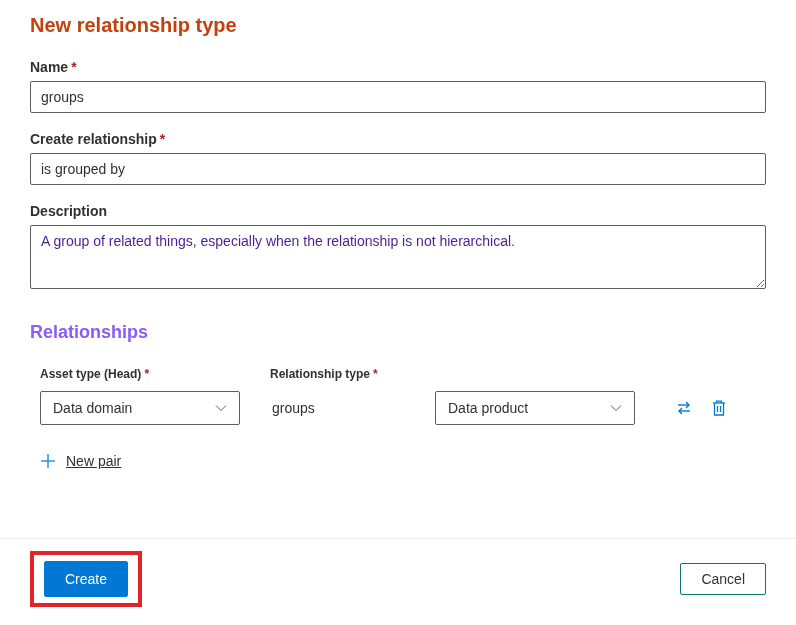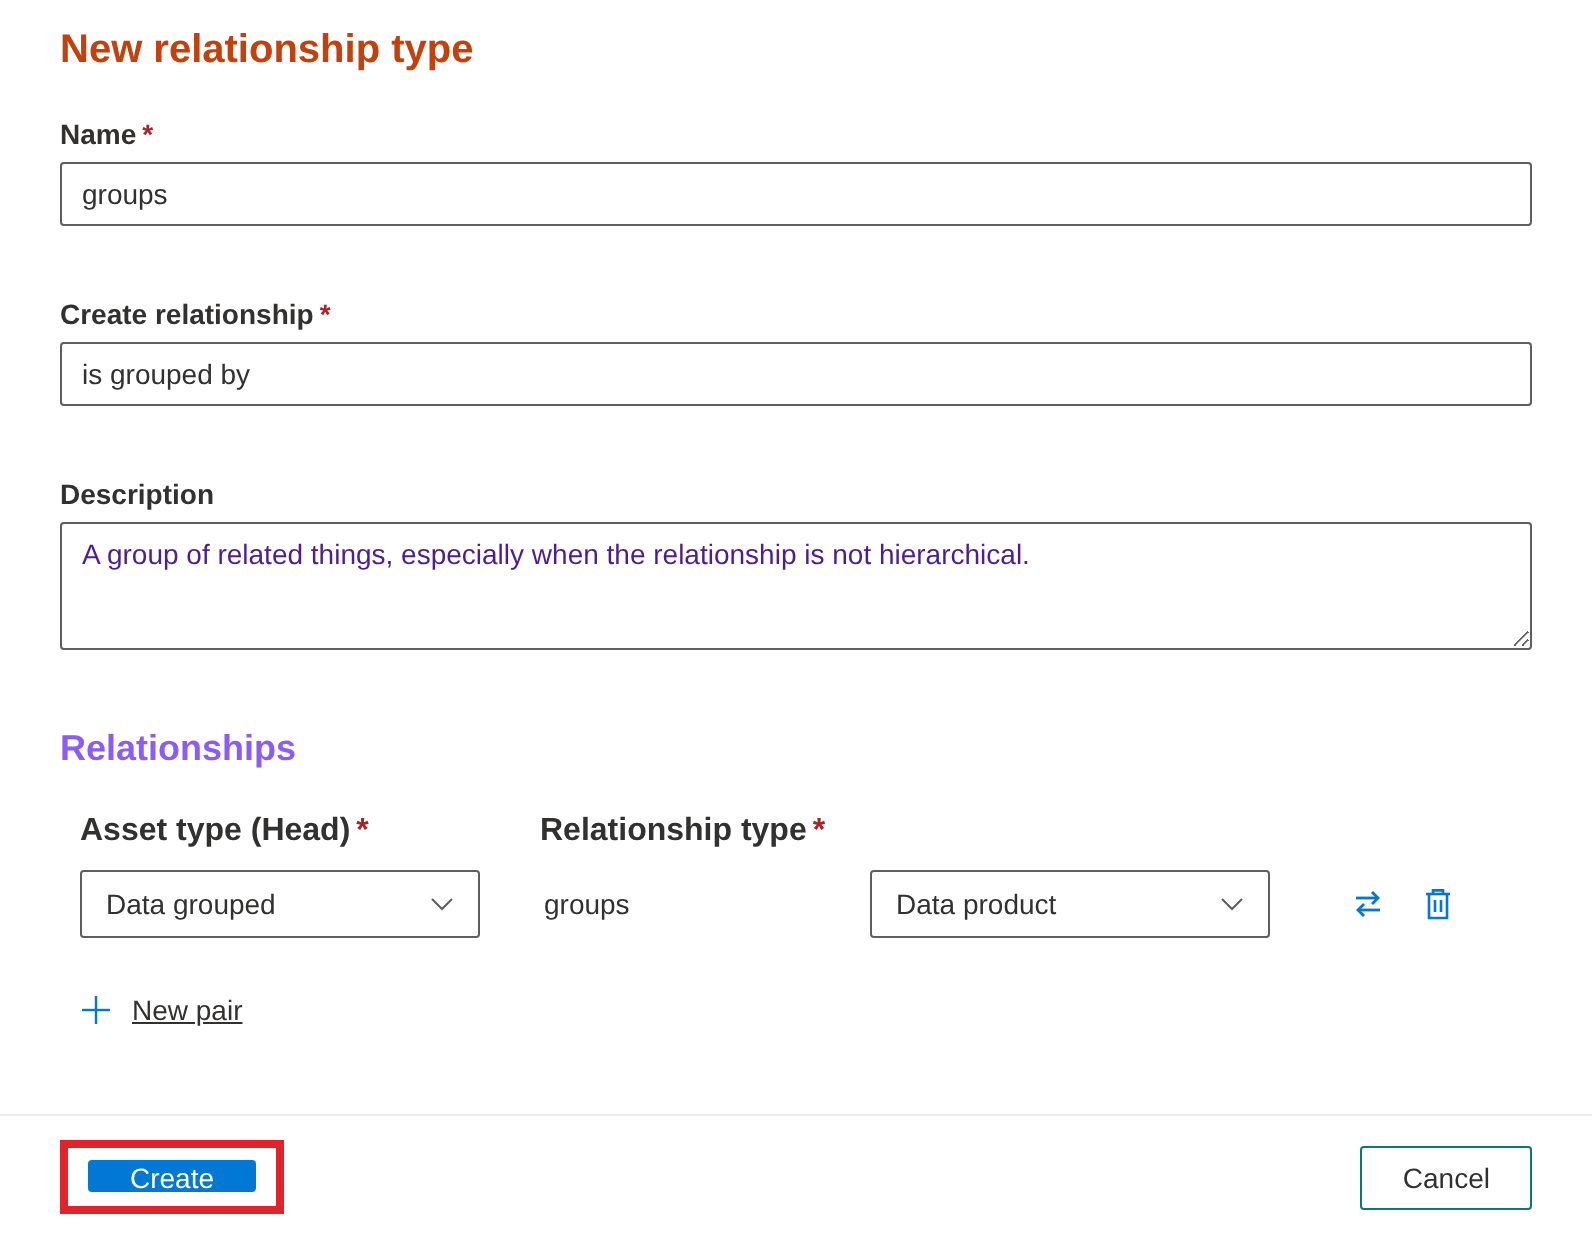--- a/index.html
+++ b/index.html
@@ -16,21 +16,21 @@
     position: relative;
     padding: 14px 30px 0 30px;
   }
   .page-title {
     font-size: 20px;
     font-weight: 600;
     color: #c2410c;
     margin: 0 0 22px 0;
   }
   .field {
-    margin-bottom: 36px;
+    margin-bottom: 18px;
   }
   .field-label {
     font-size: 14px;
     font-weight: 600;
     color: #323130;
     margin-bottom: 6px;
     display: block;
   }
   .required {
     color: #a4262c;
@@ -65,21 +65,21 @@
     color: #8b5cf6;
     margin: 30px 0 22px 0;
   }
   .rel-header {
     display: flex;
     align-items: center;
     padding: 0 10px;
     margin-bottom: 10px;
   }
   .rel-col-label {
-    font-size: 16px;
+    font-size: 12px;
     font-weight: 600;
     color: #323130;
   }
   .rel-row {
     display: flex;
     align-items: center;
     padding: 0 10px;
   }
   .col-head { width: 230px; }
   .col-type { width: 165px; }
@@ -131,21 +131,21 @@
     position: absolute;
     left: 0; right: 0;
     bottom: 0;
     border-top: 1px solid #edebe9;
     padding: 12px 30px 18px 30px;
     display: flex;
     align-items: center;
     justify-content: space-between;
   }
   .btn-primary {
-    height: 16px;
+    height: 36px;
     padding: 0 20px;
     background: #0078d4;
     color: #fff;
     border: 1px solid #0078d4;
     font-size: 14px;
     font-family: inherit;
     cursor: pointer;
     border-radius: 2px;
   }
   .btn-secondary {
@@ -203,21 +203,21 @@
     <div class="col-type">
       <span class="rel-col-label">
         <span>Relationship type</span><span class="required">*</span>
       </span>
     </div>
   </div>
 
   <div class="rel-row">
     <div class="col-head">
       <div class="dropdown">
-        <span class="dropdown-text">Data grouped</span>
+        <span class="dropdown-text">Data domain</span>
         <svg class="chevron" viewBox="0 0 12 12" fill="none" stroke="#605e5c" stroke-width="1">
           <polyline points="1,3.5 6,8.5 11,3.5"></polyline>
         </svg>
       </div>
     </div>
     <div class="col-type">
       <span class="rel-type-text">groups</span>
     </div>
     <div class="col-tail">
       <div class="dropdown">

